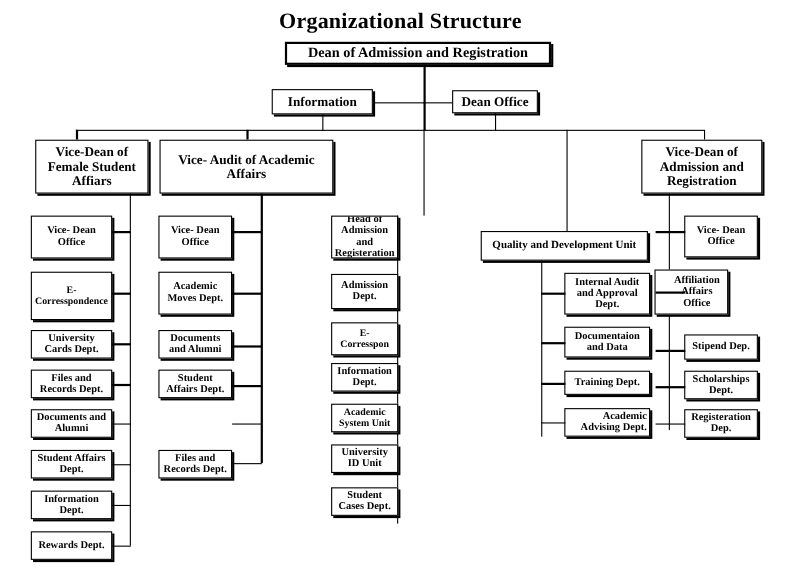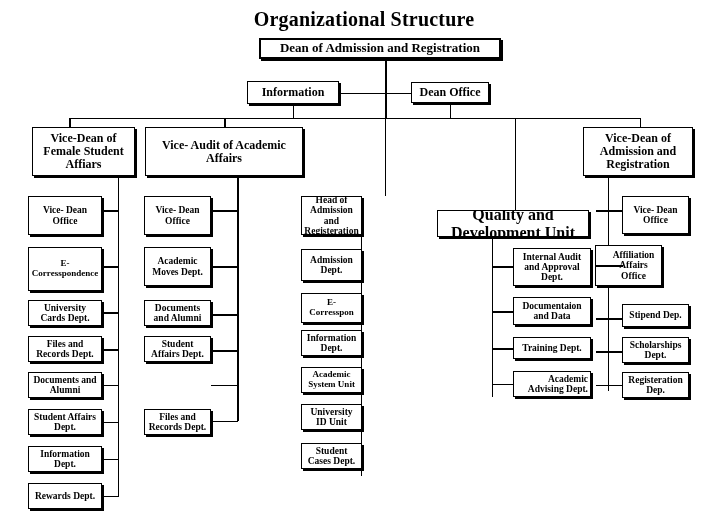--- a/index.html
+++ b/index.html
@@ -35,21 +35,21 @@
     font-weight:bold;
     color:#000;
     line-height:1.08;
     padding:1px 2px;
     overflow:hidden;
   }
   .box.root{font-size:13px;border-width:2px;box-shadow:2px 2px 0 0 #000;}
   .box.lvl2{font-size:12px;}
   .box.leaf{font-size:9.5px;}
   .box.leaf-s{font-size:9px;}
-  .box.unit{font-size:16px;}
+  .box.unit{font-size:10px;}
 
   
   .ln{position:absolute;background:#000;}
   .lnh{height:1px;}
   .lnv{width:1px;}
   .lnh2{height:2px;}
   .lnv2{width:2px;}
 </style>
 </head>
 <body>

